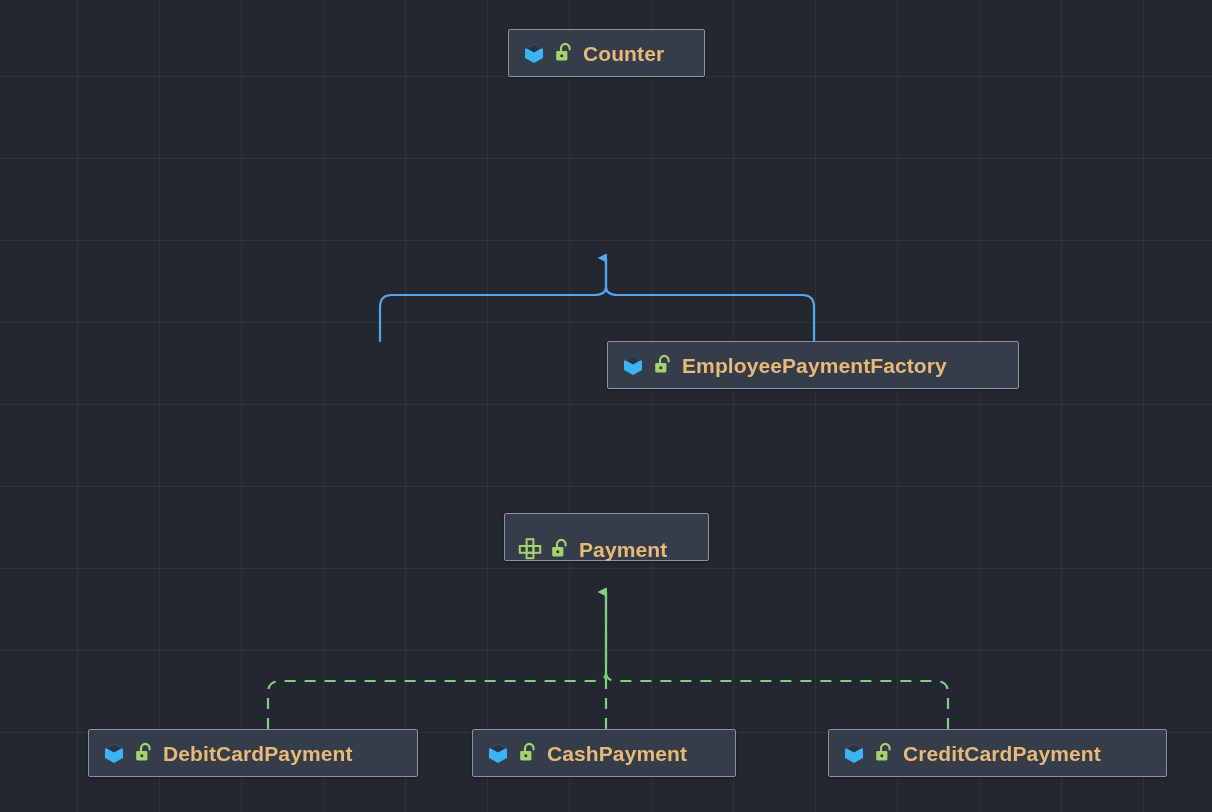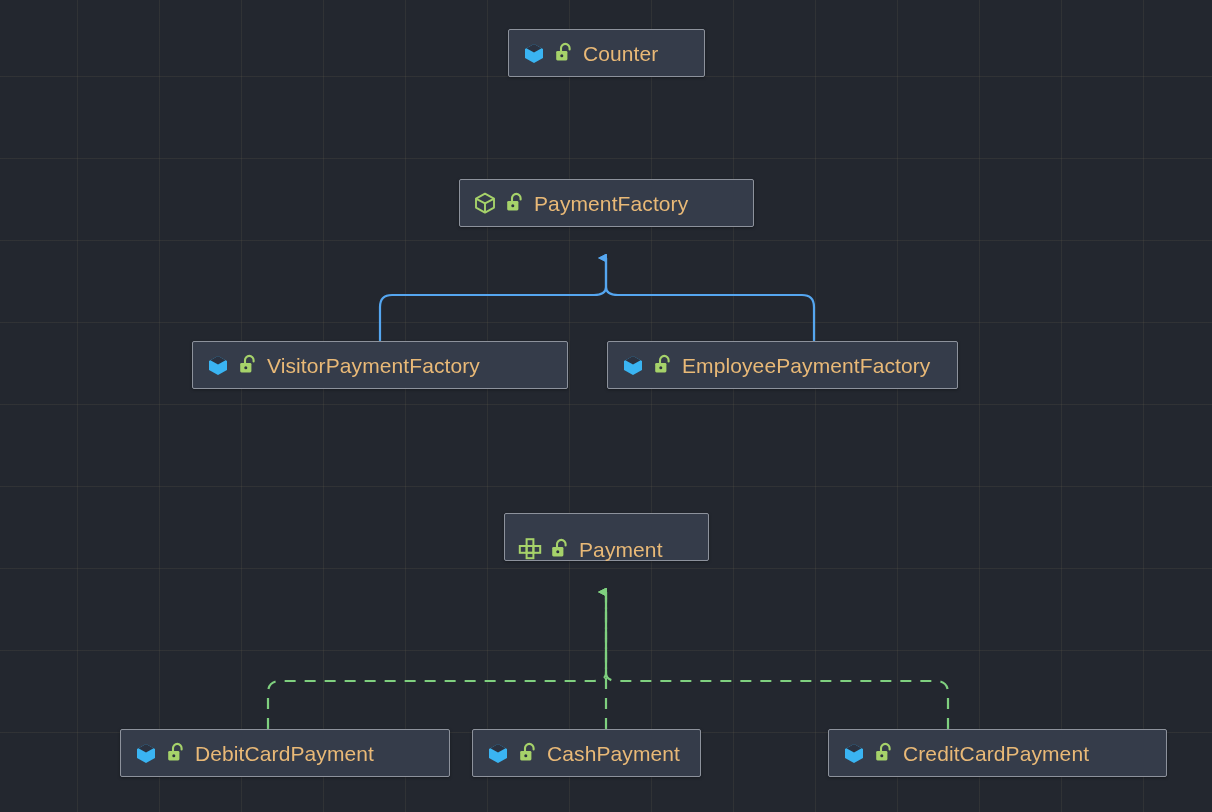--- a/index.html
+++ b/index.html
@@ -12,20 +12,21 @@
     width: 1212px;
     height: 812px;
     overflow: hidden;
     background-color: #23272f;
     background-image:
       linear-gradient(to right, rgba(120,110,90,0.16) 1px, transparent 1px),
       linear-gradient(to bottom, rgba(120,110,90,0.16) 1px, transparent 1px);
     background-size: 82px 82px;
     background-position: -5px -6px;
     font-family: "Liberation Sans", sans-serif;
+    font-weight: bold;
   }
   #edges {
     position: absolute;
     left: 0;
     top: 0;
     width: 1212px;
     height: 812px;
     pointer-events: none;
   }
   .node {
@@ -87,48 +88,23 @@
       <path d="M12 3 L19.6 7.3 L12 11.6 L4.4 7.3 Z" fill="#2b3240"></path>
     </svg>
     <svg class="ico ico-lock" width="20" height="22" viewBox="0 0 20 22">
       <path d="M7 9 V6.2 A4.3 4.3 0 0 1 15.6 6.2 V7.4" fill="none" stroke="#a6d26a" stroke-width="2.1" stroke-linecap="round"></path>
       <rect x="2.2" y="9" width="11.2" height="9.4" rx="1.3" fill="#a6d26a"></rect>
       <circle cx="7.8" cy="13.7" r="1.5" fill="#2b3240"></circle>
     </svg>
     <span class="label">Counter</span>
   </div>
 
-  <div class="node" style="left:459px; top:179px; width:295px;">
-    <svg class="ico" width="24" height="24" viewBox="0 0 24 24">
-      <path d="M12 2.6 L21 7.6 L21 16.6 L12 21.6 L3 16.6 L3 7.6 Z" fill="none" stroke="#a6d26a" stroke-width="1.9" stroke-linejoin="round"></path>
-      <path d="M3.3 7.8 L12 12.3 L20.7 7.8" fill="none" stroke="#a6d26a" stroke-width="1.9" stroke-linejoin="round"></path>
-      <path d="M12 12.3 L12 21.4" fill="none" stroke="#a6d26a" stroke-width="1.9"></path>
-    </svg>
-    <svg class="ico ico-lock" width="20" height="22" viewBox="0 0 20 22">
-      <path d="M7 9 V6.2 A4.3 4.3 0 0 1 15.6 6.2 V7.4" fill="none" stroke="#a6d26a" stroke-width="2.1" stroke-linecap="round"></path>
-      <rect x="2.2" y="9" width="11.2" height="9.4" rx="1.3" fill="#a6d26a"></rect>
-      <circle cx="7.8" cy="13.7" r="1.5" fill="#2b3240"></circle>
-    </svg>
-    <span class="label">PaymentFactory</span>
-  </div>
 
-  <div class="node" style="left:192px; top:341px; width:376px;">
-    <svg class="ico" width="24" height="24" viewBox="0 0 24 24">
-      <path d="M12 3 L21 8 L21 17 L12 22 L3 17 L3 8 Z" fill="#3ab4f2"></path>
-      <path d="M12 3 L19.6 7.3 L12 11.6 L4.4 7.3 Z" fill="#2b3240"></path>
-    </svg>
-    <svg class="ico ico-lock" width="20" height="22" viewBox="0 0 20 22">
-      <path d="M7 9 V6.2 A4.3 4.3 0 0 1 15.6 6.2 V7.4" fill="none" stroke="#a6d26a" stroke-width="2.1" stroke-linecap="round"></path>
-      <rect x="2.2" y="9" width="11.2" height="9.4" rx="1.3" fill="#a6d26a"></rect>
-      <circle cx="7.8" cy="13.7" r="1.5" fill="#2b3240"></circle>
-    </svg>
-    <span class="label">VisitorPaymentFactory</span>
-  </div>
 
-  <div class="node" style="left:607px; top:341px; width:351px;">
+  <div class="node" style="left:607px; top:341px; width:412px;">
     <svg class="ico" width="24" height="24" viewBox="0 0 24 24">
       <path d="M12 3 L21 8 L21 17 L12 22 L3 17 L3 8 Z" fill="#3ab4f2"></path>
       <path d="M12 3 L19.6 7.3 L12 11.6 L4.4 7.3 Z" fill="#2b3240"></path>
     </svg>
     <svg class="ico ico-lock" width="20" height="22" viewBox="0 0 20 22">
       <path d="M7 9 V6.2 A4.3 4.3 0 0 1 15.6 6.2 V7.4" fill="none" stroke="#a6d26a" stroke-width="2.1" stroke-linecap="round"></path>
       <rect x="2.2" y="9" width="11.2" height="9.4" rx="1.3" fill="#a6d26a"></rect>
       <circle cx="7.8" cy="13.7" r="1.5" fill="#2b3240"></circle>
     </svg>
     <span class="label">EmployeePaymentFactory</span>
@@ -145,34 +121,34 @@
       </g>
     </svg>
     <svg class="ico ico-lock" width="20" height="22" viewBox="0 0 20 22">
       <path d="M7 9 V6.2 A4.3 4.3 0 0 1 15.6 6.2 V7.4" fill="none" stroke="#a6d26a" stroke-width="2.1" stroke-linecap="round"></path>
       <rect x="2.2" y="9" width="11.2" height="9.4" rx="1.3" fill="#a6d26a"></rect>
       <circle cx="7.8" cy="13.7" r="1.5" fill="#2b3240"></circle>
     </svg>
     <span class="label">Payment</span>
   </div>
 
-  <div class="node" style="left:120px; top:729px; width:330px;">
+  <div class="node" style="left:88px; top:729px; width:330px;">
     <svg class="ico" width="24" height="24" viewBox="0 0 24 24">
       <path d="M12 3 L21 8 L21 17 L12 22 L3 17 L3 8 Z" fill="#3ab4f2"></path>
       <path d="M12 3 L19.6 7.3 L12 11.6 L4.4 7.3 Z" fill="#2b3240"></path>
     </svg>
     <svg class="ico ico-lock" width="20" height="22" viewBox="0 0 20 22">
       <path d="M7 9 V6.2 A4.3 4.3 0 0 1 15.6 6.2 V7.4" fill="none" stroke="#a6d26a" stroke-width="2.1" stroke-linecap="round"></path>
       <rect x="2.2" y="9" width="11.2" height="9.4" rx="1.3" fill="#a6d26a"></rect>
       <circle cx="7.8" cy="13.7" r="1.5" fill="#2b3240"></circle>
     </svg>
     <span class="label">DebitCardPayment</span>
   </div>
 
-  <div class="node" style="left:472px; top:729px; width:229px;">
+  <div class="node" style="left:472px; top:729px; width:264px;">
     <svg class="ico" width="24" height="24" viewBox="0 0 24 24">
       <path d="M12 3 L21 8 L21 17 L12 22 L3 17 L3 8 Z" fill="#3ab4f2"></path>
       <path d="M12 3 L19.6 7.3 L12 11.6 L4.4 7.3 Z" fill="#2b3240"></path>
     </svg>
     <svg class="ico ico-lock" width="20" height="22" viewBox="0 0 20 22">
       <path d="M7 9 V6.2 A4.3 4.3 0 0 1 15.6 6.2 V7.4" fill="none" stroke="#a6d26a" stroke-width="2.1" stroke-linecap="round"></path>
       <rect x="2.2" y="9" width="11.2" height="9.4" rx="1.3" fill="#a6d26a"></rect>
       <circle cx="7.8" cy="13.7" r="1.5" fill="#2b3240"></circle>
     </svg>
     <span class="label">CashPayment</span>

